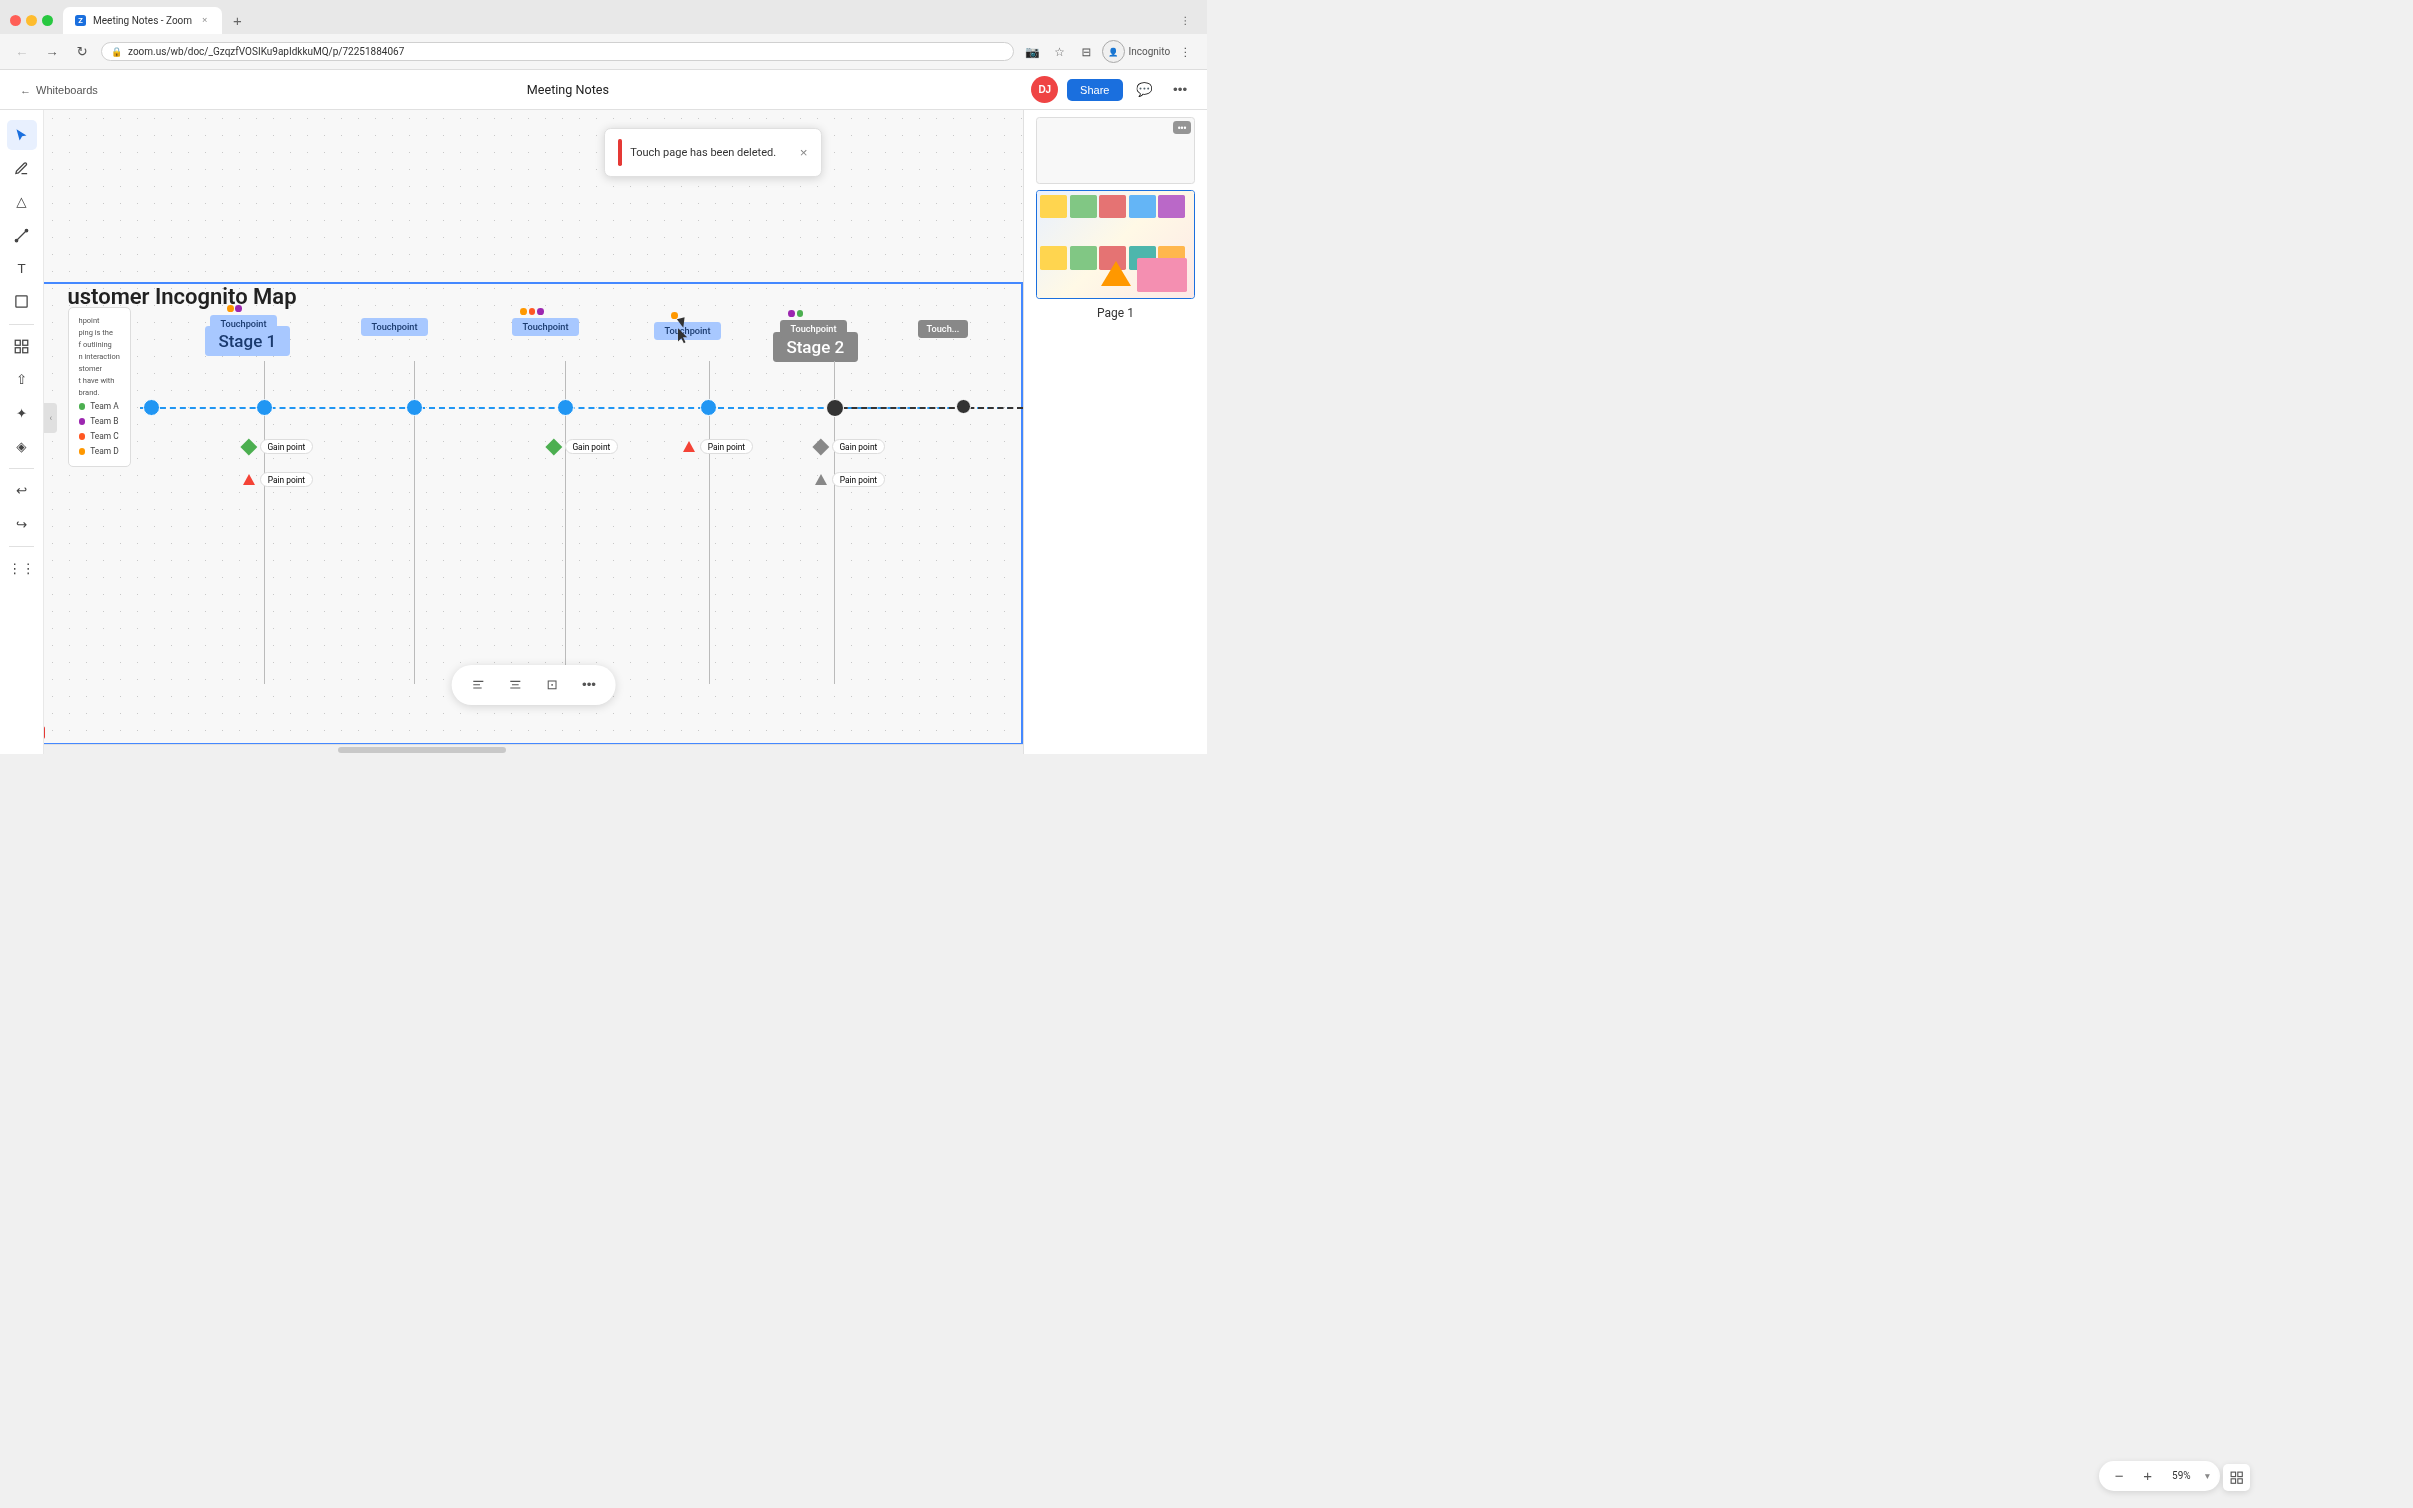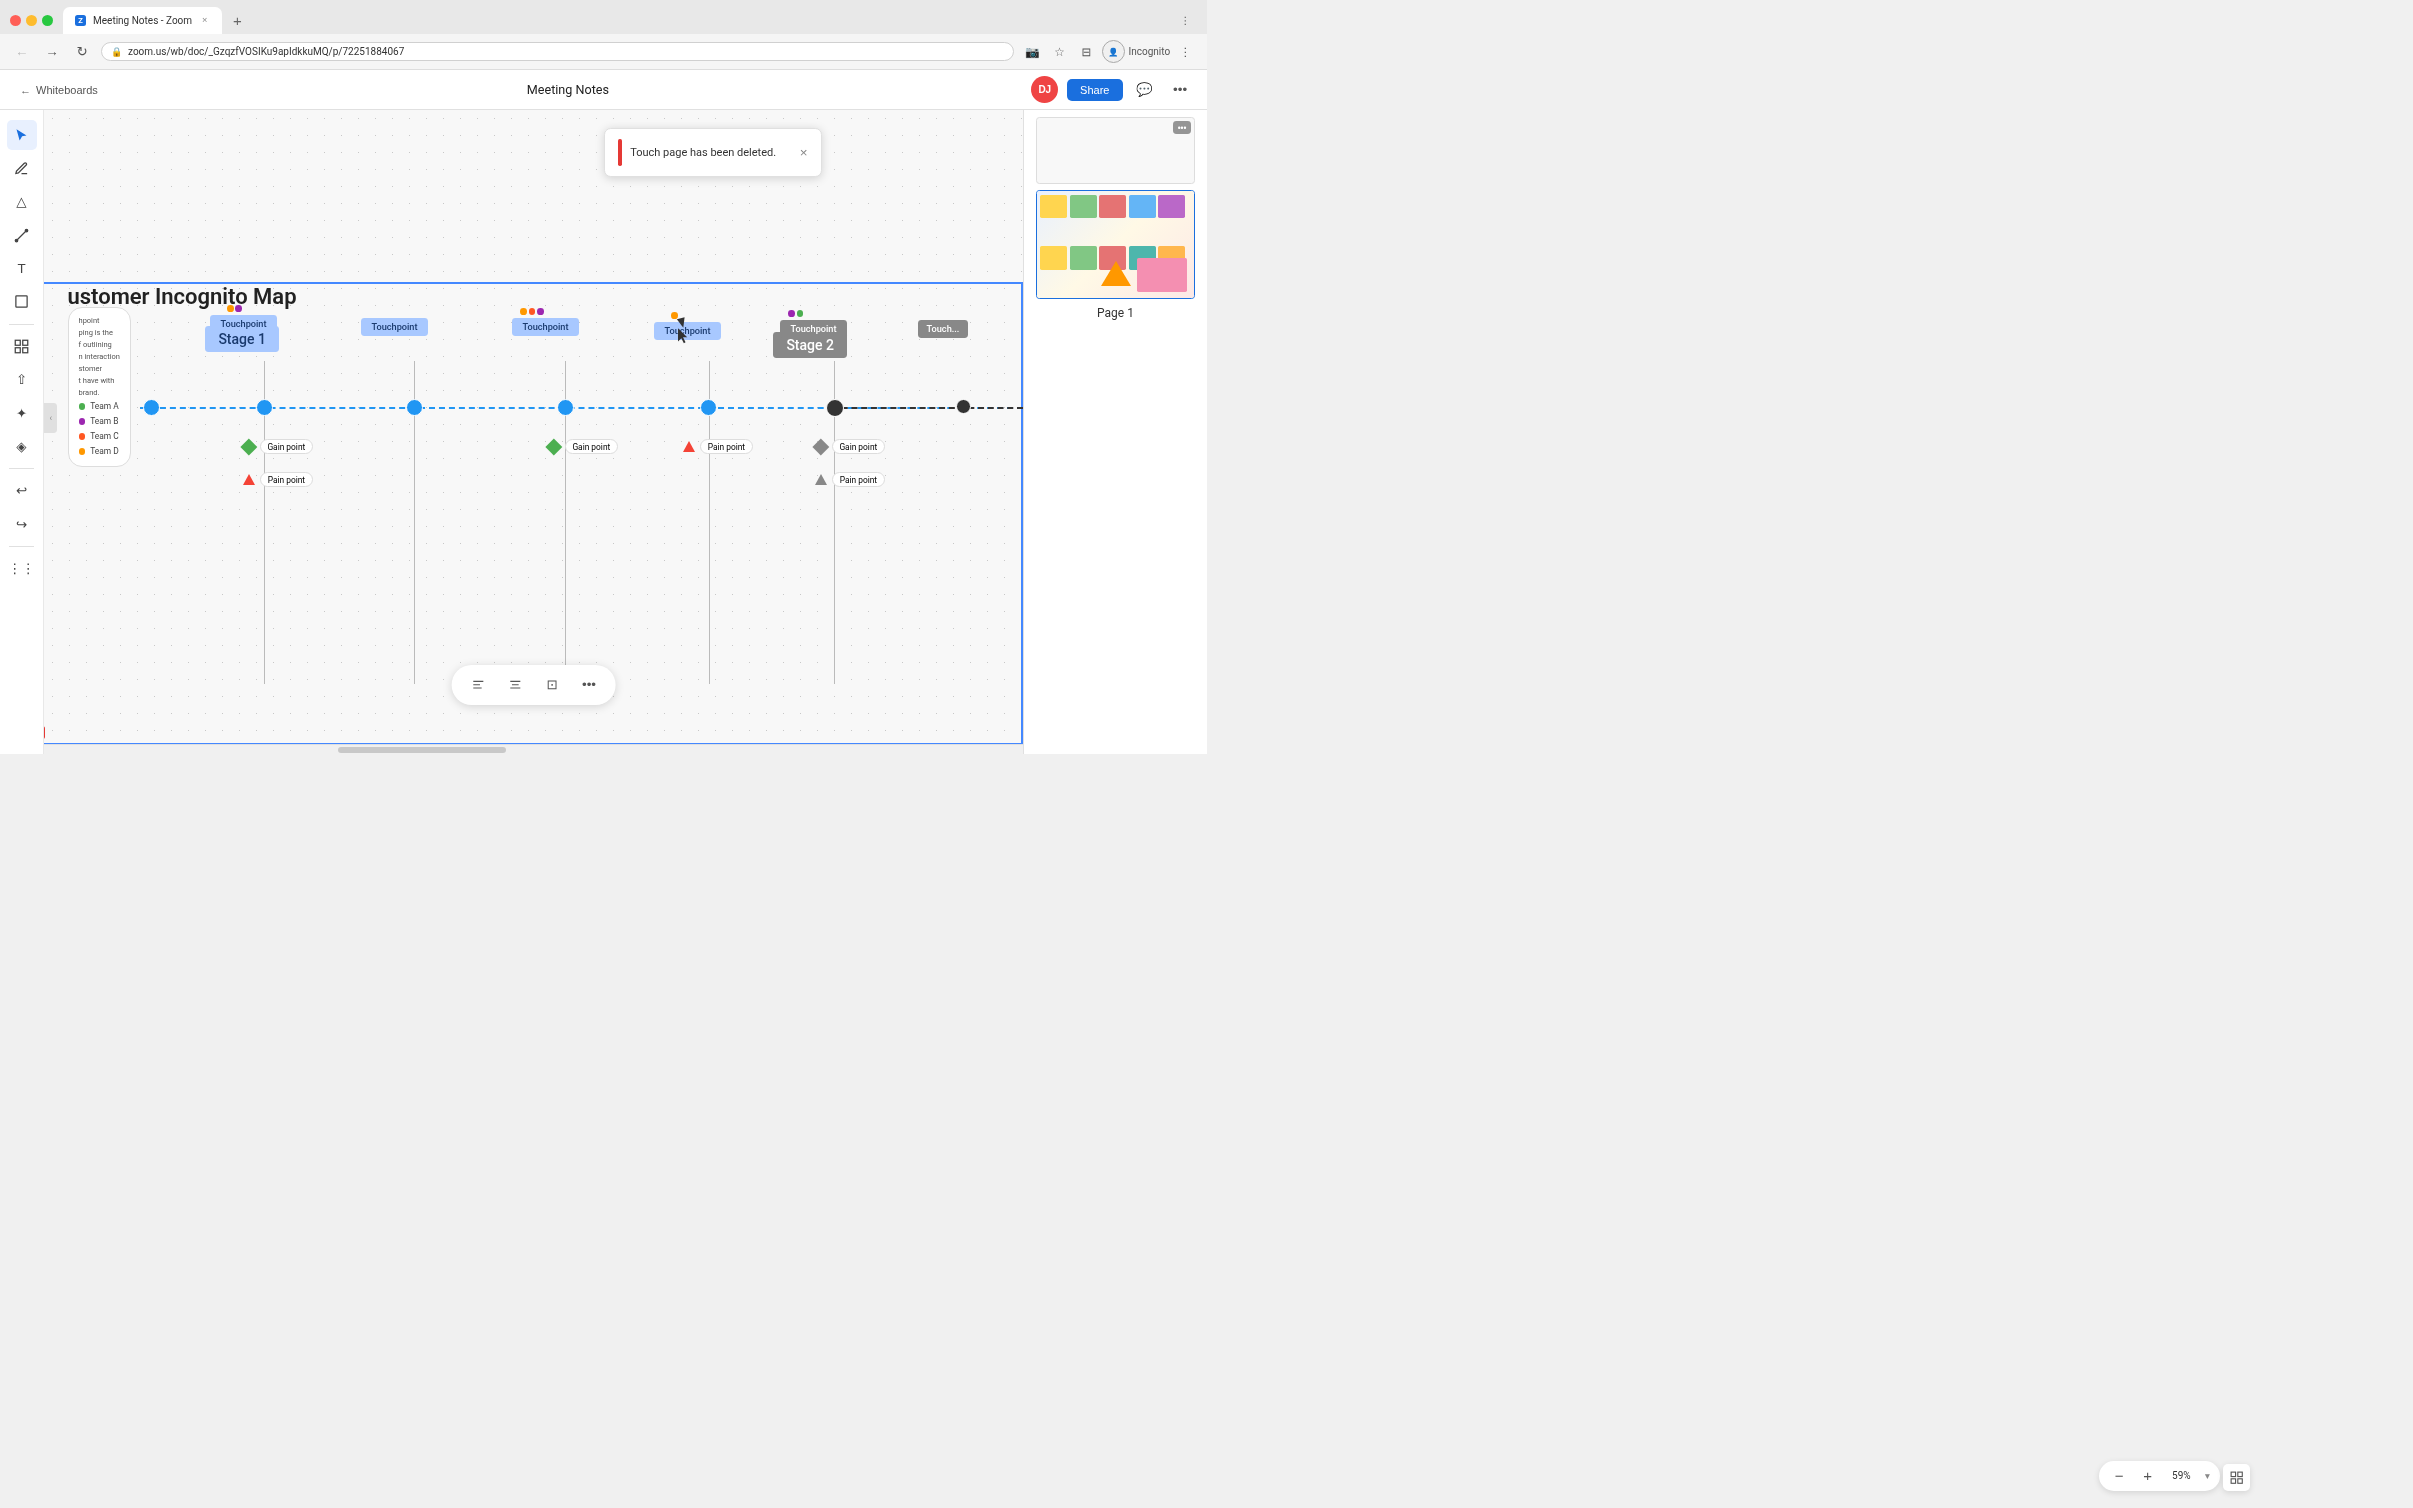--- a/index.html
+++ b/index.html
@@ -249,42 +249,42 @@
       overflow: hidden;
     }
 
     
     .legend-box {
       position: absolute;
       top: 21px;
       left: 17px;
       background: white;
       border: 0.8px solid #ddd;
-      border-radius: 14px;
+      border-radius: 5px;
       padding: 6.7px 10px;
       font-size: 8.4px;
       color: #444;
       line-height: 1.8;
     }
     .legend-item {
       display: flex;
       align-items: center;
       gap: 5px;
     }
     .legend-dot {
       width: 6.7px; height: 6.7px;
       border-radius: 50%;
     }
 
     
     .stage-label {
       position: absolute;
       padding: 5px 13.4px;
       border-radius: 3.4px;
-      font-size: 14px;
+      font-size: 17px;
       font-weight: 500;
     }
     .stage-blue {
       background: #a8c8ff;
       color: #1a3a6e;
     }
     .stage-gray {
       background: #888;
       color: white;
     }

